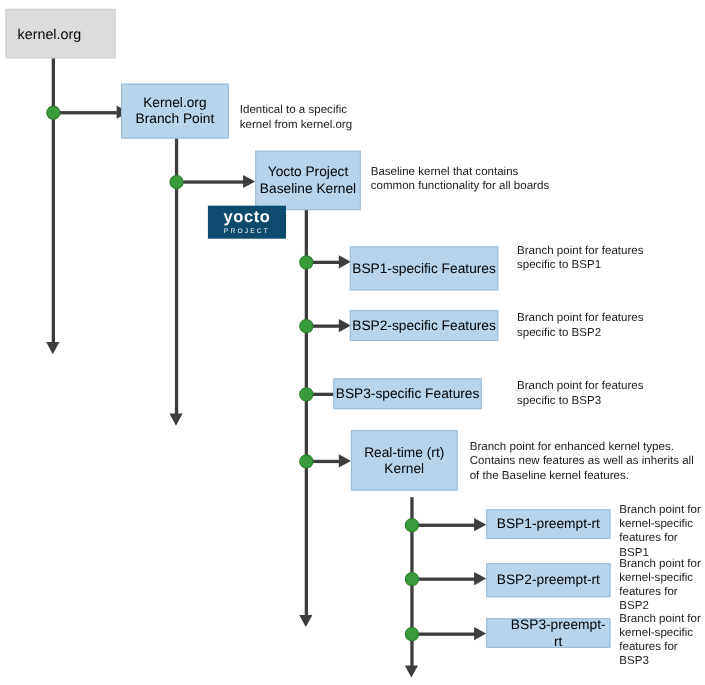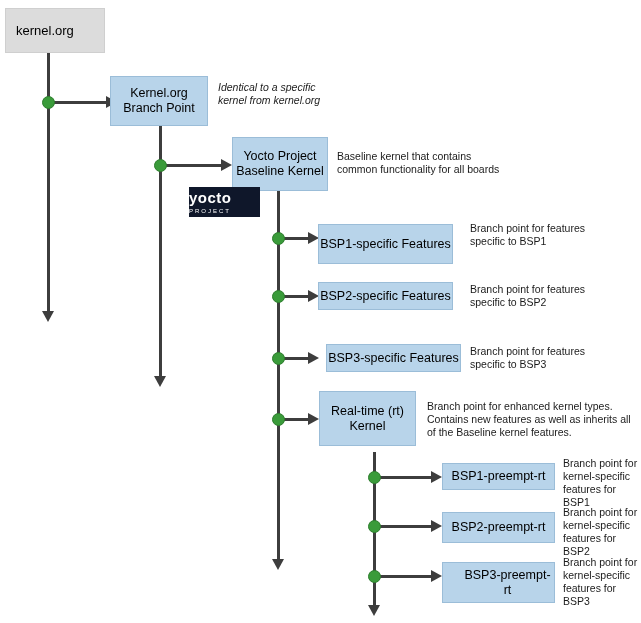--- a/index.html
+++ b/index.html
@@ -72,25 +72,25 @@
     position: absolute;
     width: 13px;
     height: 13px;
     border-radius: 50%;
     background: #3a9b3a;
     border: 1px solid #2e7d2e;
     box-sizing: border-box;
   }
   .logo {
     position: absolute;
-    background: #0f172a;
+    background: #0c4a6e;
     color: #ffffff;
     display: flex;
     flex-direction: column;
-    align-items: flex-start;
+    align-items: center;
     justify-content: center;
     box-sizing: border-box;
   }
   .logo .brand {
     font-size: 15px;
     font-weight: bold;
     letter-spacing: 0.5px;
     line-height: 16px;
   }
   .logo .sub {
@@ -165,32 +165,32 @@
 
   <div class="logo" style="left:189px; top:187px; width:71px; height:30px;">
     <span class="brand">yocto</span>
     <span class="sub">PROJECT</span>
   </div>
 
   <div class="node" style="left:318px; top:224px; width:135px; height:40px;">BSP1-specific Features</div>
 
   <div class="node" style="left:318px; top:282px; width:135px; height:28px;">BSP2-specific Features</div>
 
-  <div class="node" style="left:326px; top:344px; width:135px; height:28px;">BSP3-specific Features</div>
+  <div class="node" style="left:303px; top:344px; width:135px; height:28px;">BSP3-specific Features</div>
 
   <div class="node" style="left:319px; top:391px; width:97px; height:55px; white-space:pre-line;">Real-time (rt)
 Kernel</div>
 
   <div class="node" style="left:442px; top:463px; width:113px; height:27px;">BSP1-preempt-rt</div>
 
   <div class="node" style="left:442px; top:512px; width:113px; height:31px;">BSP2-preempt-rt</div>
 
-  <div class="node" style="left:442px; top:562px; width:113px; height:41px;padding-left:18px;">BSP3-preempt-rt</div>
-
-  <div class="note" style="left:218px; top:81px; width:130px;font-style:italic;">Identical to a specific
+  <div class="node" style="left:442px; top:562px; width:113px; height:27px;padding-left:18px;">BSP3-preempt-rt</div>
+
+  <div class="note" style="left:218px; top:94px; width:130px;">Identical to a specific
 kernel from kernel.org</div>
 
   <div class="note" style="left:337px; top:150px; width:175px;">Baseline kernel that contains
 common functionality for all boards</div>
 
   <div class="note" style="left:470px; top:222px; width:150px;">Branch point for features
 specific to BSP1</div>
 
   <div class="note" style="left:470px; top:283px; width:150px;">Branch point for features
 specific to BSP2</div>

